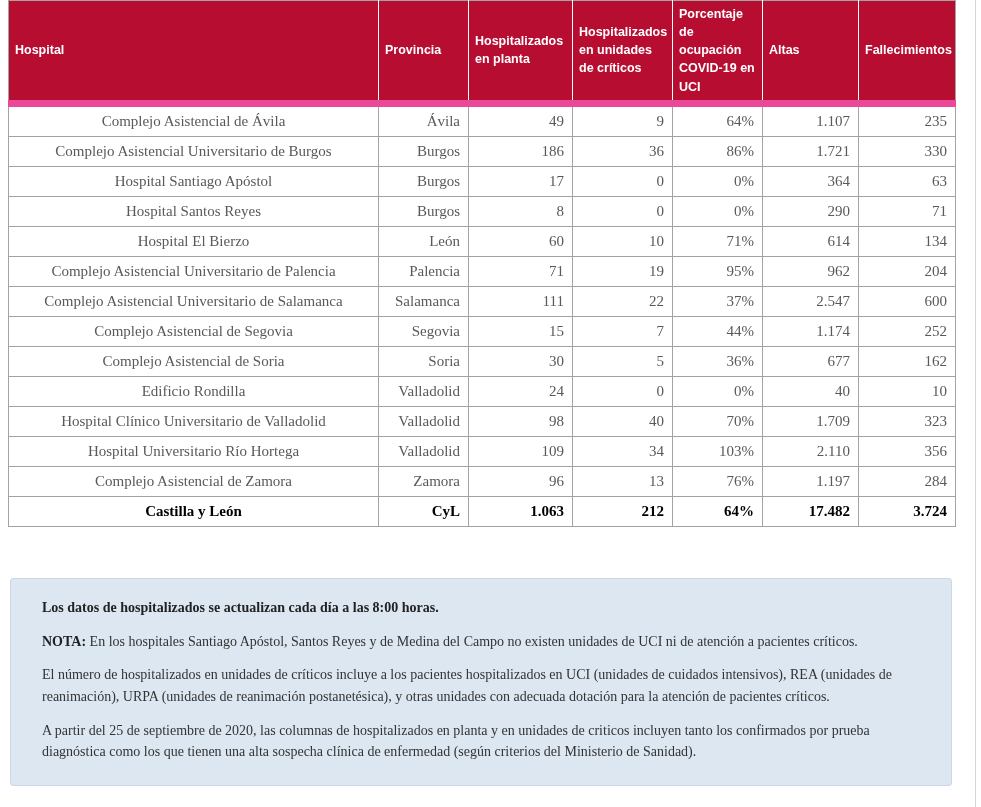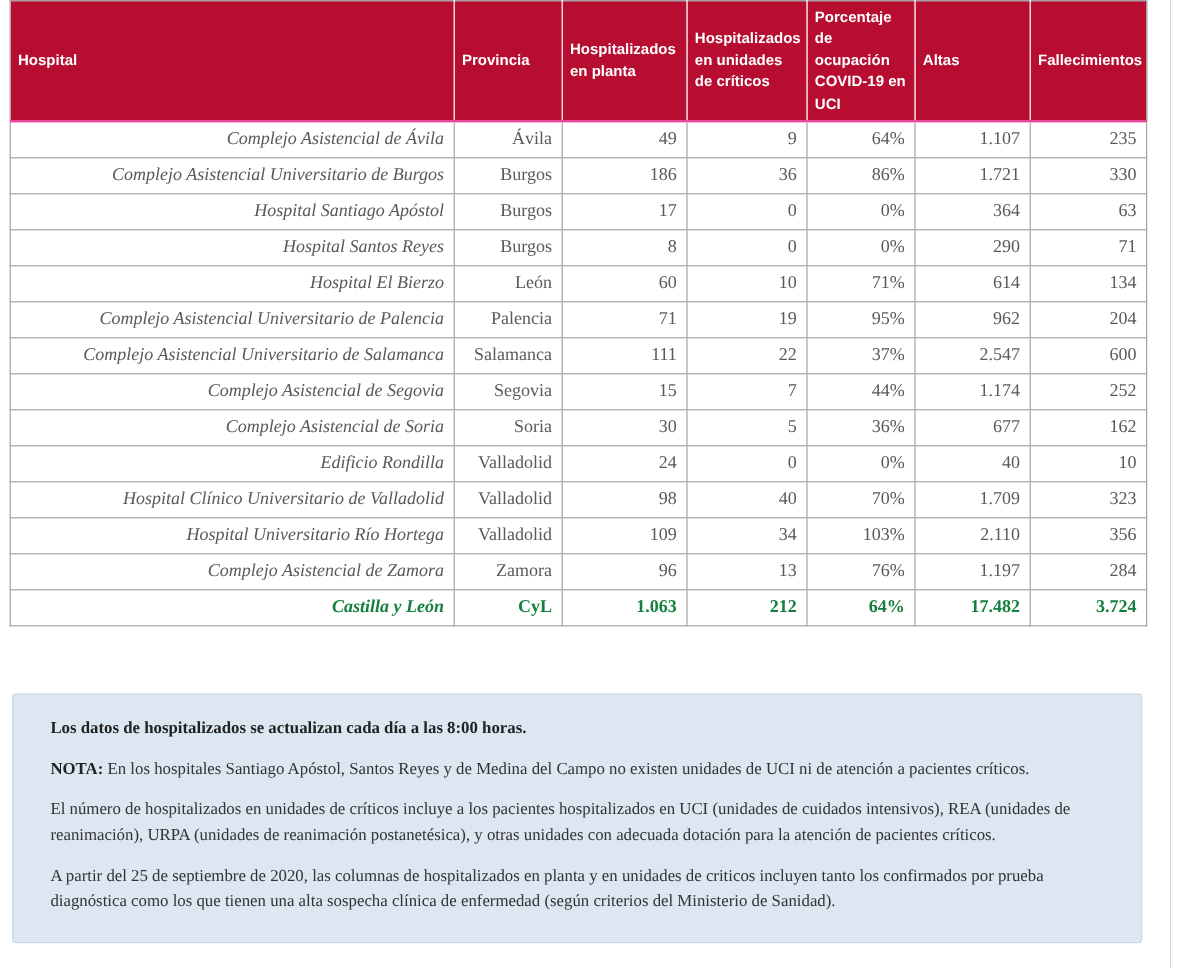--- a/index.html
+++ b/index.html
@@ -18,32 +18,32 @@
   }
   col.w0{width:370px} col.w1{width:90px} col.w2{width:104px}
   col.w3{width:100px} col.w4{width:90px} col.w5{width:96px} col.w6{width:97px}
   thead th {
     background:#b60d31; color:#ffffff;
     font-family:"Liberation Sans", sans-serif;
     font-size:12.5px; font-weight:bold; line-height:1.45;
     text-align:left; vertical-align:middle;
     height:74px; padding:4px 6px;
     border-right:1px solid #ffffff;
-    border-bottom:2px solid #ec4899;
+    border-bottom:7px solid #ec4899;
   }
   thead th:last-child { border-right:1px solid #a3a3a3; }
   tbody td {
     border:1px solid #a3a3a3;
     font-size:15px; color:#595959;
     height:23px; padding:3px 8px;
     white-space:nowrap; overflow:hidden;
   }
-  tbody td.c-name { text-align:right;font-style:italic; }
+  tbody td.c-name { text-align:center; }
   tbody td.c-num  { text-align:right; }
-  tbody tr.total td { font-weight:bold; color:#15803d; }
+  tbody tr.total td { font-weight:bold; color:#000000; }
   .notebox {
     position:absolute; left:10px; top:578px; width:942px;
     box-sizing:border-box;
     background:#dce7f2; border:1px solid #c9d7e8; border-radius:3px;
     padding:18px 20px 10px 20px;
     color:#333333; font-size:14px;
   }
   .notebox p { margin:0 0 12px 11px; line-height:1.55; }
   .notebox p.lead { font-weight:bold; color:#222222; }
   .notebox strong { color:#222222; }

